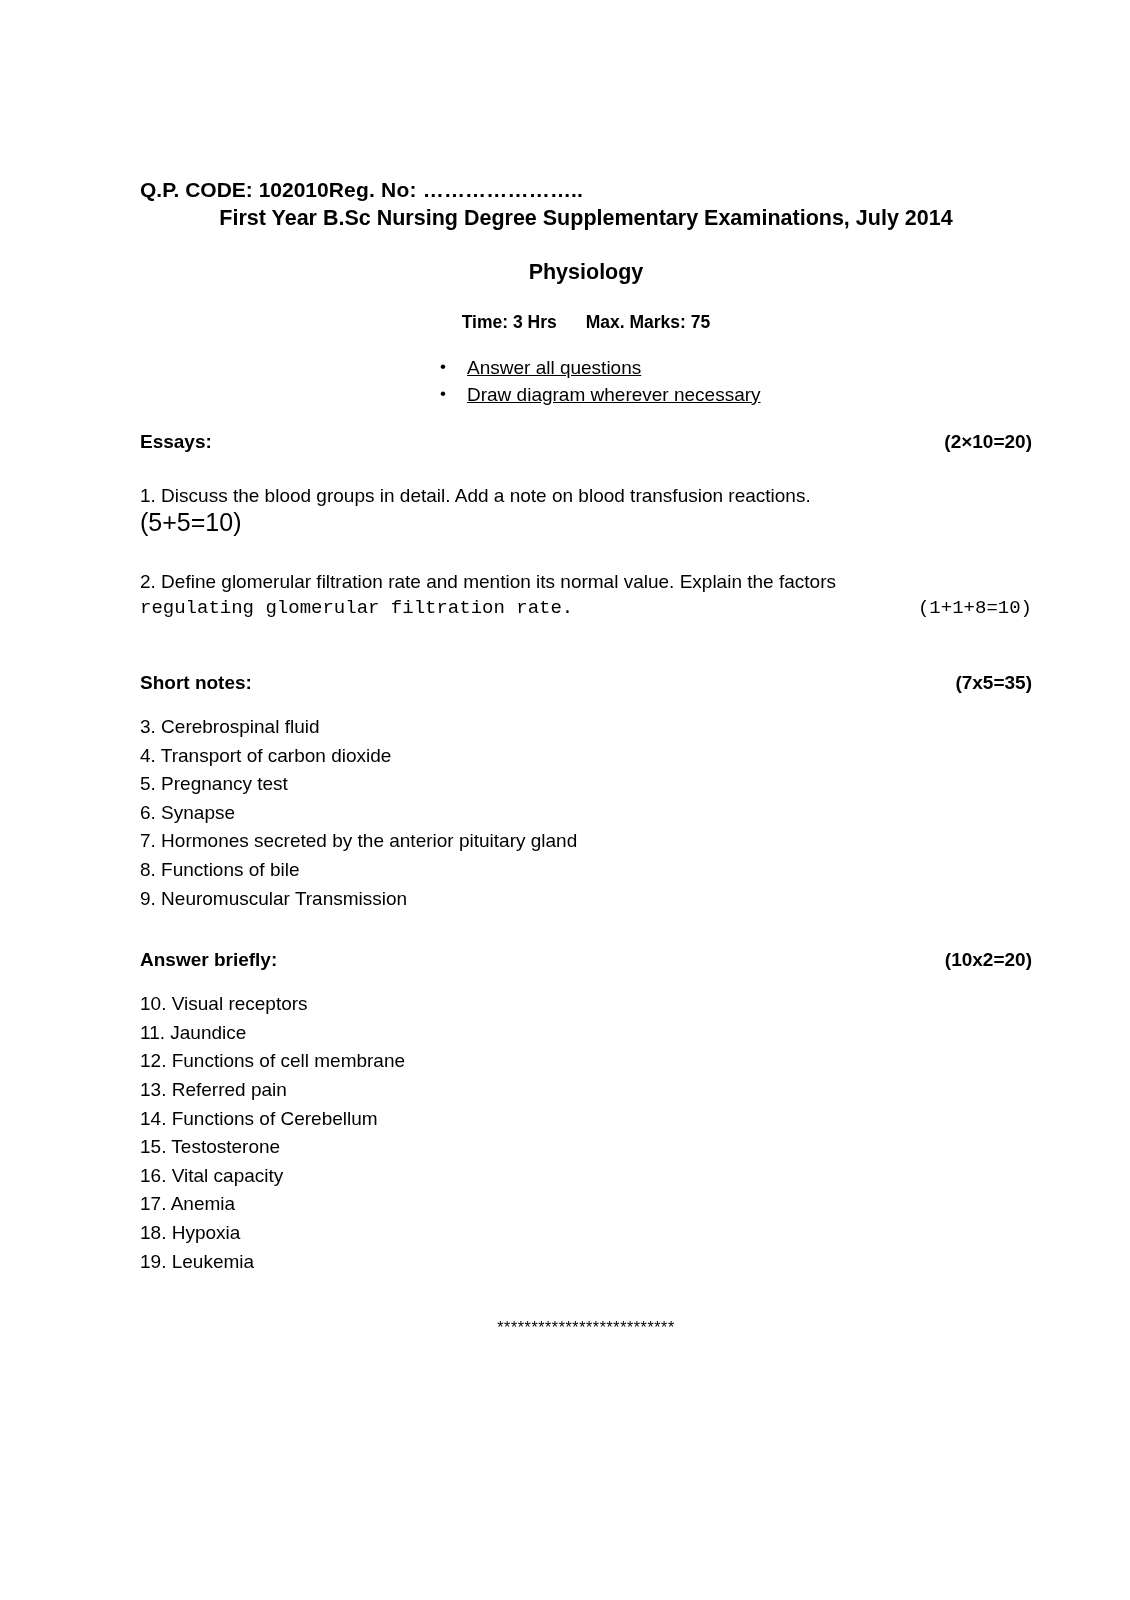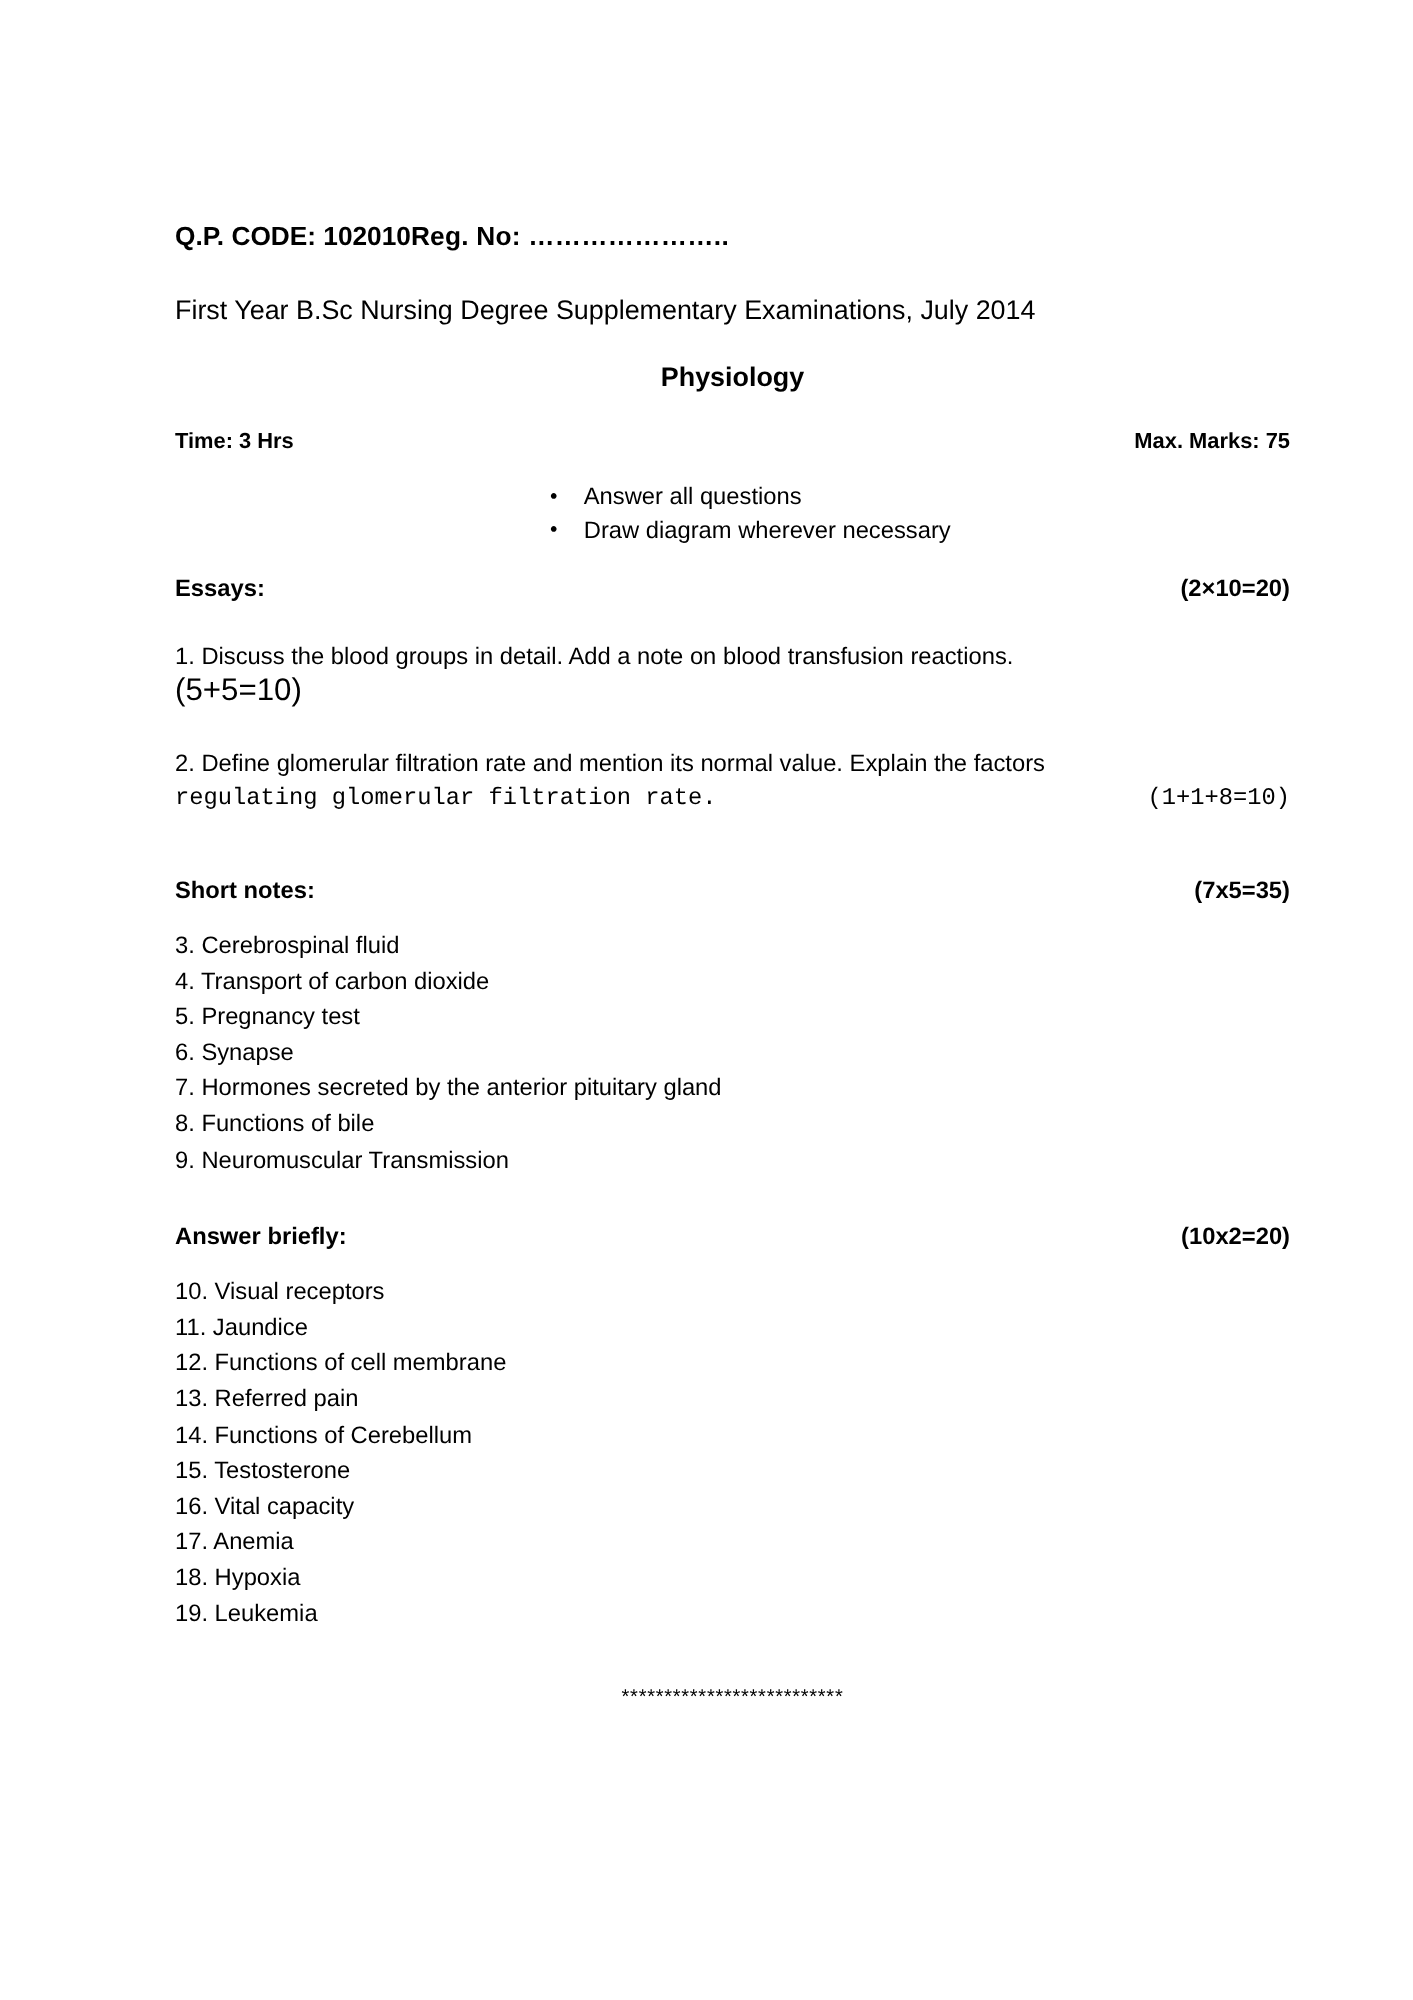--- a/index.html
+++ b/index.html
@@ -40,50 +40,50 @@
   }
   .qp-code {
     white-space: nowrap;
   }
   .reg-no {
     white-space: nowrap;
     letter-spacing: 0.2px;
   }
 
   .exam-title {
-    margin-top: 30px;
-    text-align: left;
-    font-weight: normal;
+    text-align: center;
+    font-weight: bold;
     font-size: 21.5px;
     line-height: 28px;
     white-space: nowrap;
   }
   .subject-title {
     margin-top: 26px;
     text-align: center;
     font-weight: bold;
     font-size: 21.5px;
     line-height: 28px;
   }
 
   .meta-row {
     margin-top: 24px;
     display: flex;
-    justify-content: space-between;
+    justify-content: center;
     font-weight: bold;
     font-size: 17.5px;
     line-height: 24px;
     gap: 29px;
   }
 
   
   .instructions {
     margin: 20px 0 0 0;
     padding: 0;
     list-style: none;
+    text-decoration: underline;
   }
   .instructions li {
     position: relative;
     padding-left: 327px;
     font-size: 19px;
     line-height: 27px;
   }
   .instructions li::before {
     content: "\2022";
     position: absolute;

